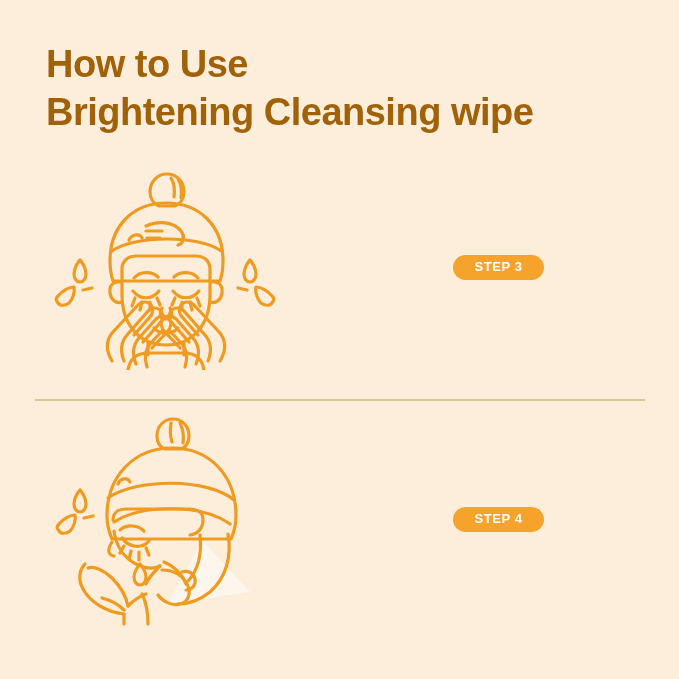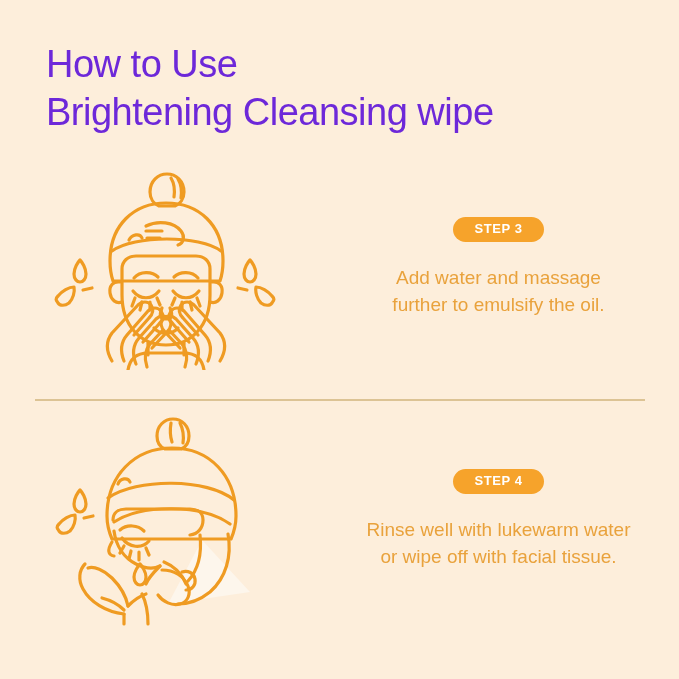--- a/index.html
+++ b/index.html
@@ -22,22 +22,22 @@
   }
 
   
   .title-block {
     position: absolute;
     left: 46px;
     top: 40px;
     width: 600px;
   }
   .title-line {
-    color: #6d28d9;
-    font-weight: normal;
+    color: #a16207;
+    font-weight: bold;
     font-size: 38px;
     line-height: 48px;
     letter-spacing: -0.5px;
     white-space: nowrap;
   }
   .title-line.l2 {
     font-size: 38px;
   }
 
   
@@ -180,24 +180,20 @@
 
           <path d="M206 109 C206 103 202 97 200 95 C198 97 194 103 194 109 C194 114 197 117 200 117 C203 117 206 114 206 109 Z"></path>
           <path d="M222 131 C218 126 211 122 206 122 C205 127 207 134 211 138 C215 141 220 141 222 138 C224 135 225 134 222 131 Z"></path>
           <path d="M197 125 L188 123"></path>
         </g>
       </svg>
     </div>
 
     <div class="text-cell">
       <span class="step-badge">STEP 3</span>
-      <div class="step-desc">
-        <span>Add water and massage</span>
-        <span class="l2">further to emulsify the oil.</span>
-      </div>
     </div>
   </div>
 
   <div class="divider"></div>
 
   <div class="step-row" id="row-step4">
 
     <div class="illo-cell">
       <svg width="230" height="215" viewBox="0 0 230 215" fill="none">
 
@@ -252,20 +248,16 @@
 
           <path d="M24 92 C24 86 28 80 30 78 C32 80 36 86 36 92 C36 97 33 100 30 100 C27 100 24 97 24 92 Z"></path>
           <path d="M9 112 C13 107 20 103 25 103 C26 108 24 115 20 119 C16 122 11 122 9 119 C7 116 6 115 9 112 Z"></path>
           <path d="M34 106 L43 104"></path>
         </g>
       </svg>
     </div>
 
     <div class="text-cell">
       <span class="step-badge">STEP 4</span>
-      <div class="step-desc">
-        <span>Rinse well with lukewarm water</span>
-        <span class="l2">or wipe off with facial tissue.</span>
-      </div>
     </div>
   </div>
 
 </div>
 
 </body></html>

